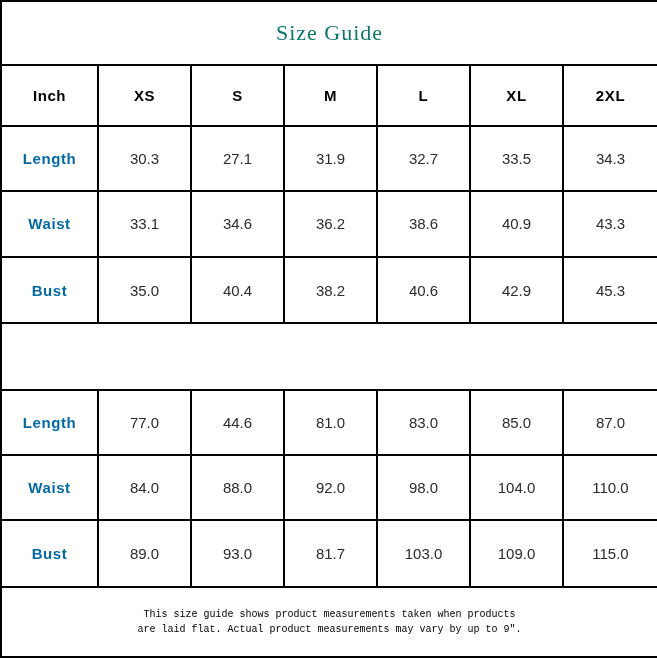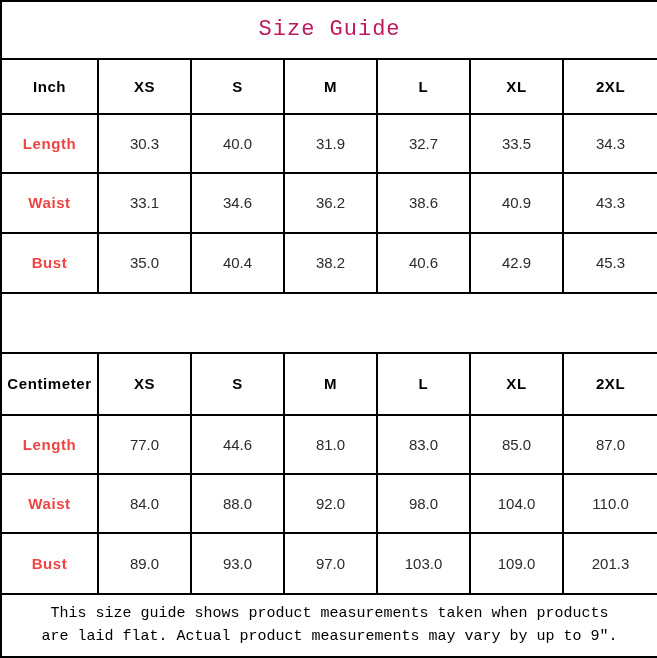--- a/index.html
+++ b/index.html
@@ -32,54 +32,54 @@
   tr.data-row-2 { height: 59px; }
   tr.data-row-3 { height: 59px; }
   tr.spacer-row { height: 59px; }
   tr.head-row-cm { height: 61px; }
   tr.data-row-4 { height: 58px; }
   tr.data-row-5 { height: 58px; }
   tr.data-row-6 { height: 60px; }
   tr.footer-row { height: 62px; }
 
   td.title-cell {
-    font-family: Liberation Mono, monospace;
+    font-family: Liberation Serif, serif;
     font-size: 22px;
     font-weight: 400;
-    color: #be185d;
+    color: #0f766e;
     letter-spacing: 1px;
   }
   td.head-cell {
     font-family: "Liberation Sans", sans-serif;
     font-size: 15px;
     font-weight: 700;
     color: #000000;
     letter-spacing: 0.6px;
     border-radius: 8px;
   }
   td.label-cell {
     font-family: "Liberation Sans", sans-serif;
     font-size: 15px;
     font-weight: 700;
-    color: #ef4444;
+    color: #0369a1;
     letter-spacing: 0.6px;
   }
   td.value-cell {
     font-family: "Liberation Sans", sans-serif;
     font-size: 15px;
     font-weight: 400;
     color: #2b2b2b;
     margin-left: 36px;
   }
   td.spacer-cell {
     background: #ffffff;
   }
   td.footer-cell {
     font-family: "Liberation Mono", "DejaVu Sans Mono", monospace;
-    font-size: 15px;
+    font-size: 10px;
     font-weight: 400;
     color: #000000;
     line-height: 1.55;
   }
 </style>
 </head>
 <body>
 
 <div class="page">
   <table class="size-guide">
@@ -104,21 +104,21 @@
       <td class="head-cell">S</td>
       <td class="head-cell">M</td>
       <td class="head-cell">L</td>
       <td class="head-cell">XL</td>
       <td class="head-cell">2XL</td>
     </tr>
 
     <tr class="data-row-1">
       <td class="label-cell">Length</td>
       <td class="value-cell">30.3</td>
-      <td class="value-cell">40.0</td>
+      <td class="value-cell">27.1</td>
       <td class="value-cell">31.9</td>
       <td class="value-cell">32.7</td>
       <td class="value-cell">33.5</td>
       <td class="value-cell">34.3</td>
     </tr>
 
     <tr class="data-row-2">
       <td class="label-cell">Waist</td>
       <td class="value-cell">33.1</td>
       <td class="value-cell">34.6</td>
@@ -135,29 +135,20 @@
       <td class="value-cell">38.2</td>
       <td class="value-cell">40.6</td>
       <td class="value-cell">42.9</td>
       <td class="value-cell">45.3</td>
     </tr>
 
     <tr class="spacer-row">
       <td class="spacer-cell" colspan="7"></td>
     </tr>
 
-    <tr class="head-row-cm">
-      <td class="head-cell">Centimeter</td>
-      <td class="head-cell">XS</td>
-      <td class="head-cell">S</td>
-      <td class="head-cell">M</td>
-      <td class="head-cell">L</td>
-      <td class="head-cell">XL</td>
-      <td class="head-cell">2XL</td>
-    </tr>
 
     <tr class="data-row-4">
       <td class="label-cell">Length</td>
       <td class="value-cell">77.0</td>
       <td class="value-cell">44.6</td>
       <td class="value-cell">81.0</td>
       <td class="value-cell">83.0</td>
       <td class="value-cell">85.0</td>
       <td class="value-cell">87.0</td>
     </tr>
@@ -169,24 +160,24 @@
       <td class="value-cell">92.0</td>
       <td class="value-cell">98.0</td>
       <td class="value-cell">104.0</td>
       <td class="value-cell">110.0</td>
     </tr>
 
     <tr class="data-row-6">
       <td class="label-cell">Bust</td>
       <td class="value-cell">89.0</td>
       <td class="value-cell">93.0</td>
-      <td class="value-cell">97.0</td>
+      <td class="value-cell">81.7</td>
       <td class="value-cell">103.0</td>
       <td class="value-cell">109.0</td>
-      <td class="value-cell">201.3</td>
+      <td class="value-cell">115.0</td>
     </tr>
 
     <tr class="footer-row">
       <td class="footer-cell" colspan="7">
         <div>This size guide shows product measurements taken when products</div>
         <div>are laid flat. Actual product measurements may vary by up to 9″.</div>
       </td>
     </tr>
   </tbody>
     </table>

